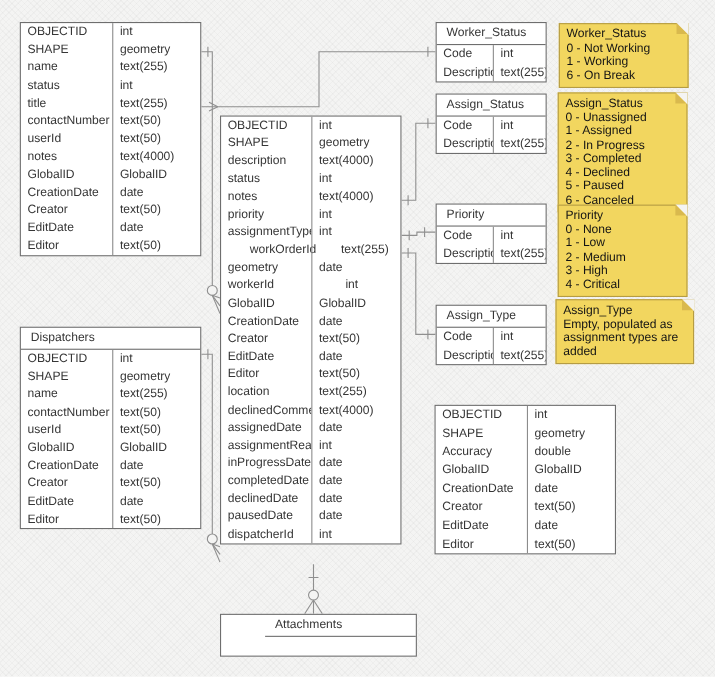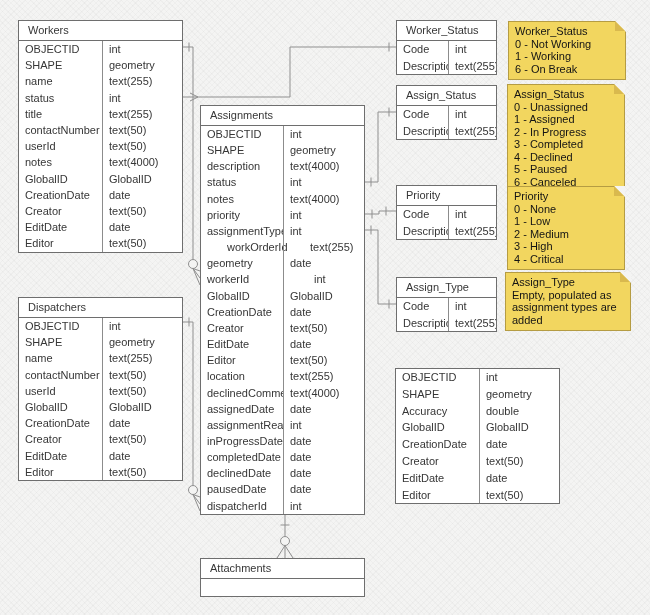--- a/index.html
+++ b/index.html
@@ -71,21 +71,20 @@
       <line x1="389" y1="299.5" x2="389" y2="308.5"></line>
       <polyline points="285,513 285,536.5"></polyline>
       <line x1="280.5" y1="525" x2="289.5" y2="525"></line>
       <circle cx="285" cy="541" r="4.5"></circle>
       <line x1="285" y1="545.5" x2="277" y2="558"></line>
       <line x1="285" y1="545.5" x2="285" y2="558"></line>
       <line x1="285" y1="545.5" x2="293" y2="558"></line>
     </svg>
 
 <div class="er-table" style="left: 18px; top: 20px; width: 165px;">
-      <div class="er-title">Workers</div>
       <div class="er-body" style="height: 210.6px;">
         <div class="er-divider" style="left: 83px;"></div>
         <div class="er-row" style="height: 16.2px; line-height: 16.2px;">
           <span class="er-name" style="width: 83px;">OBJECTID</span>
           <span class="er-type">int</span>
         </div>
         <div class="er-row" style="height: 16.2px; line-height: 16.2px;">
           <span class="er-name" style="width: 83px;">SHAPE</span>
           <span class="er-type">geometry</span>
         </div>
@@ -175,21 +174,20 @@
           <span class="er-name" style="width: 83px;">EditDate</span>
           <span class="er-type">date</span>
         </div>
         <div class="er-row" style="height: 16.2px; line-height: 16.2px;">
           <span class="er-name" style="width: 83px;">Editor</span>
           <span class="er-type">text(50)</span>
         </div>
       </div>
     </div>
     <div class="er-table" style="left: 200px; top: 105px; width: 165px;">
-      <div class="er-title">Assignments</div>
       <div class="er-body" style="height: 388.08px;">
         <div class="er-divider" style="left: 82px;"></div>
         <div class="er-row" style="height: 16.17px; line-height: 16.17px;">
           <span class="er-name" style="width: 82px;">OBJECTID</span>
           <span class="er-type">int</span>
         </div>
         <div class="er-row" style="height: 16.17px; line-height: 16.17px;">
           <span class="er-name" style="width: 82px;">SHAPE</span>
           <span class="er-type">geometry</span>
         </div>
@@ -369,21 +367,21 @@
         <div class="er-row" style="height: 16.8px; line-height: 16.8px;">
           <span class="er-name" style="width: 83px;">EditDate</span>
           <span class="er-type">date</span>
         </div>
         <div class="er-row" style="height: 16.8px; line-height: 16.8px;">
           <span class="er-name" style="width: 83px;">Editor</span>
           <span class="er-type">text(50)</span>
         </div>
       </div>
     </div>
-    <div class="er-table" style="left: 200px; top: 558px; width: 165px;">
+    <div class="er-table" style="left: 200px; top: 558px; width: 179px; padding-left: 40px;">
       <div class="er-title">Attachments</div>
       <div class="er-body" style="height: 17px;"></div>
     </div>
     <div class="note" style="left: 508px; top: 21px; width: 118px;">
       <div class="note-fold"></div>
       <div class="note-title">Worker_Status</div>
       <div class="note-body">0 - Not Working
 1 - Working
 6 - On Break</div>
     </div>

